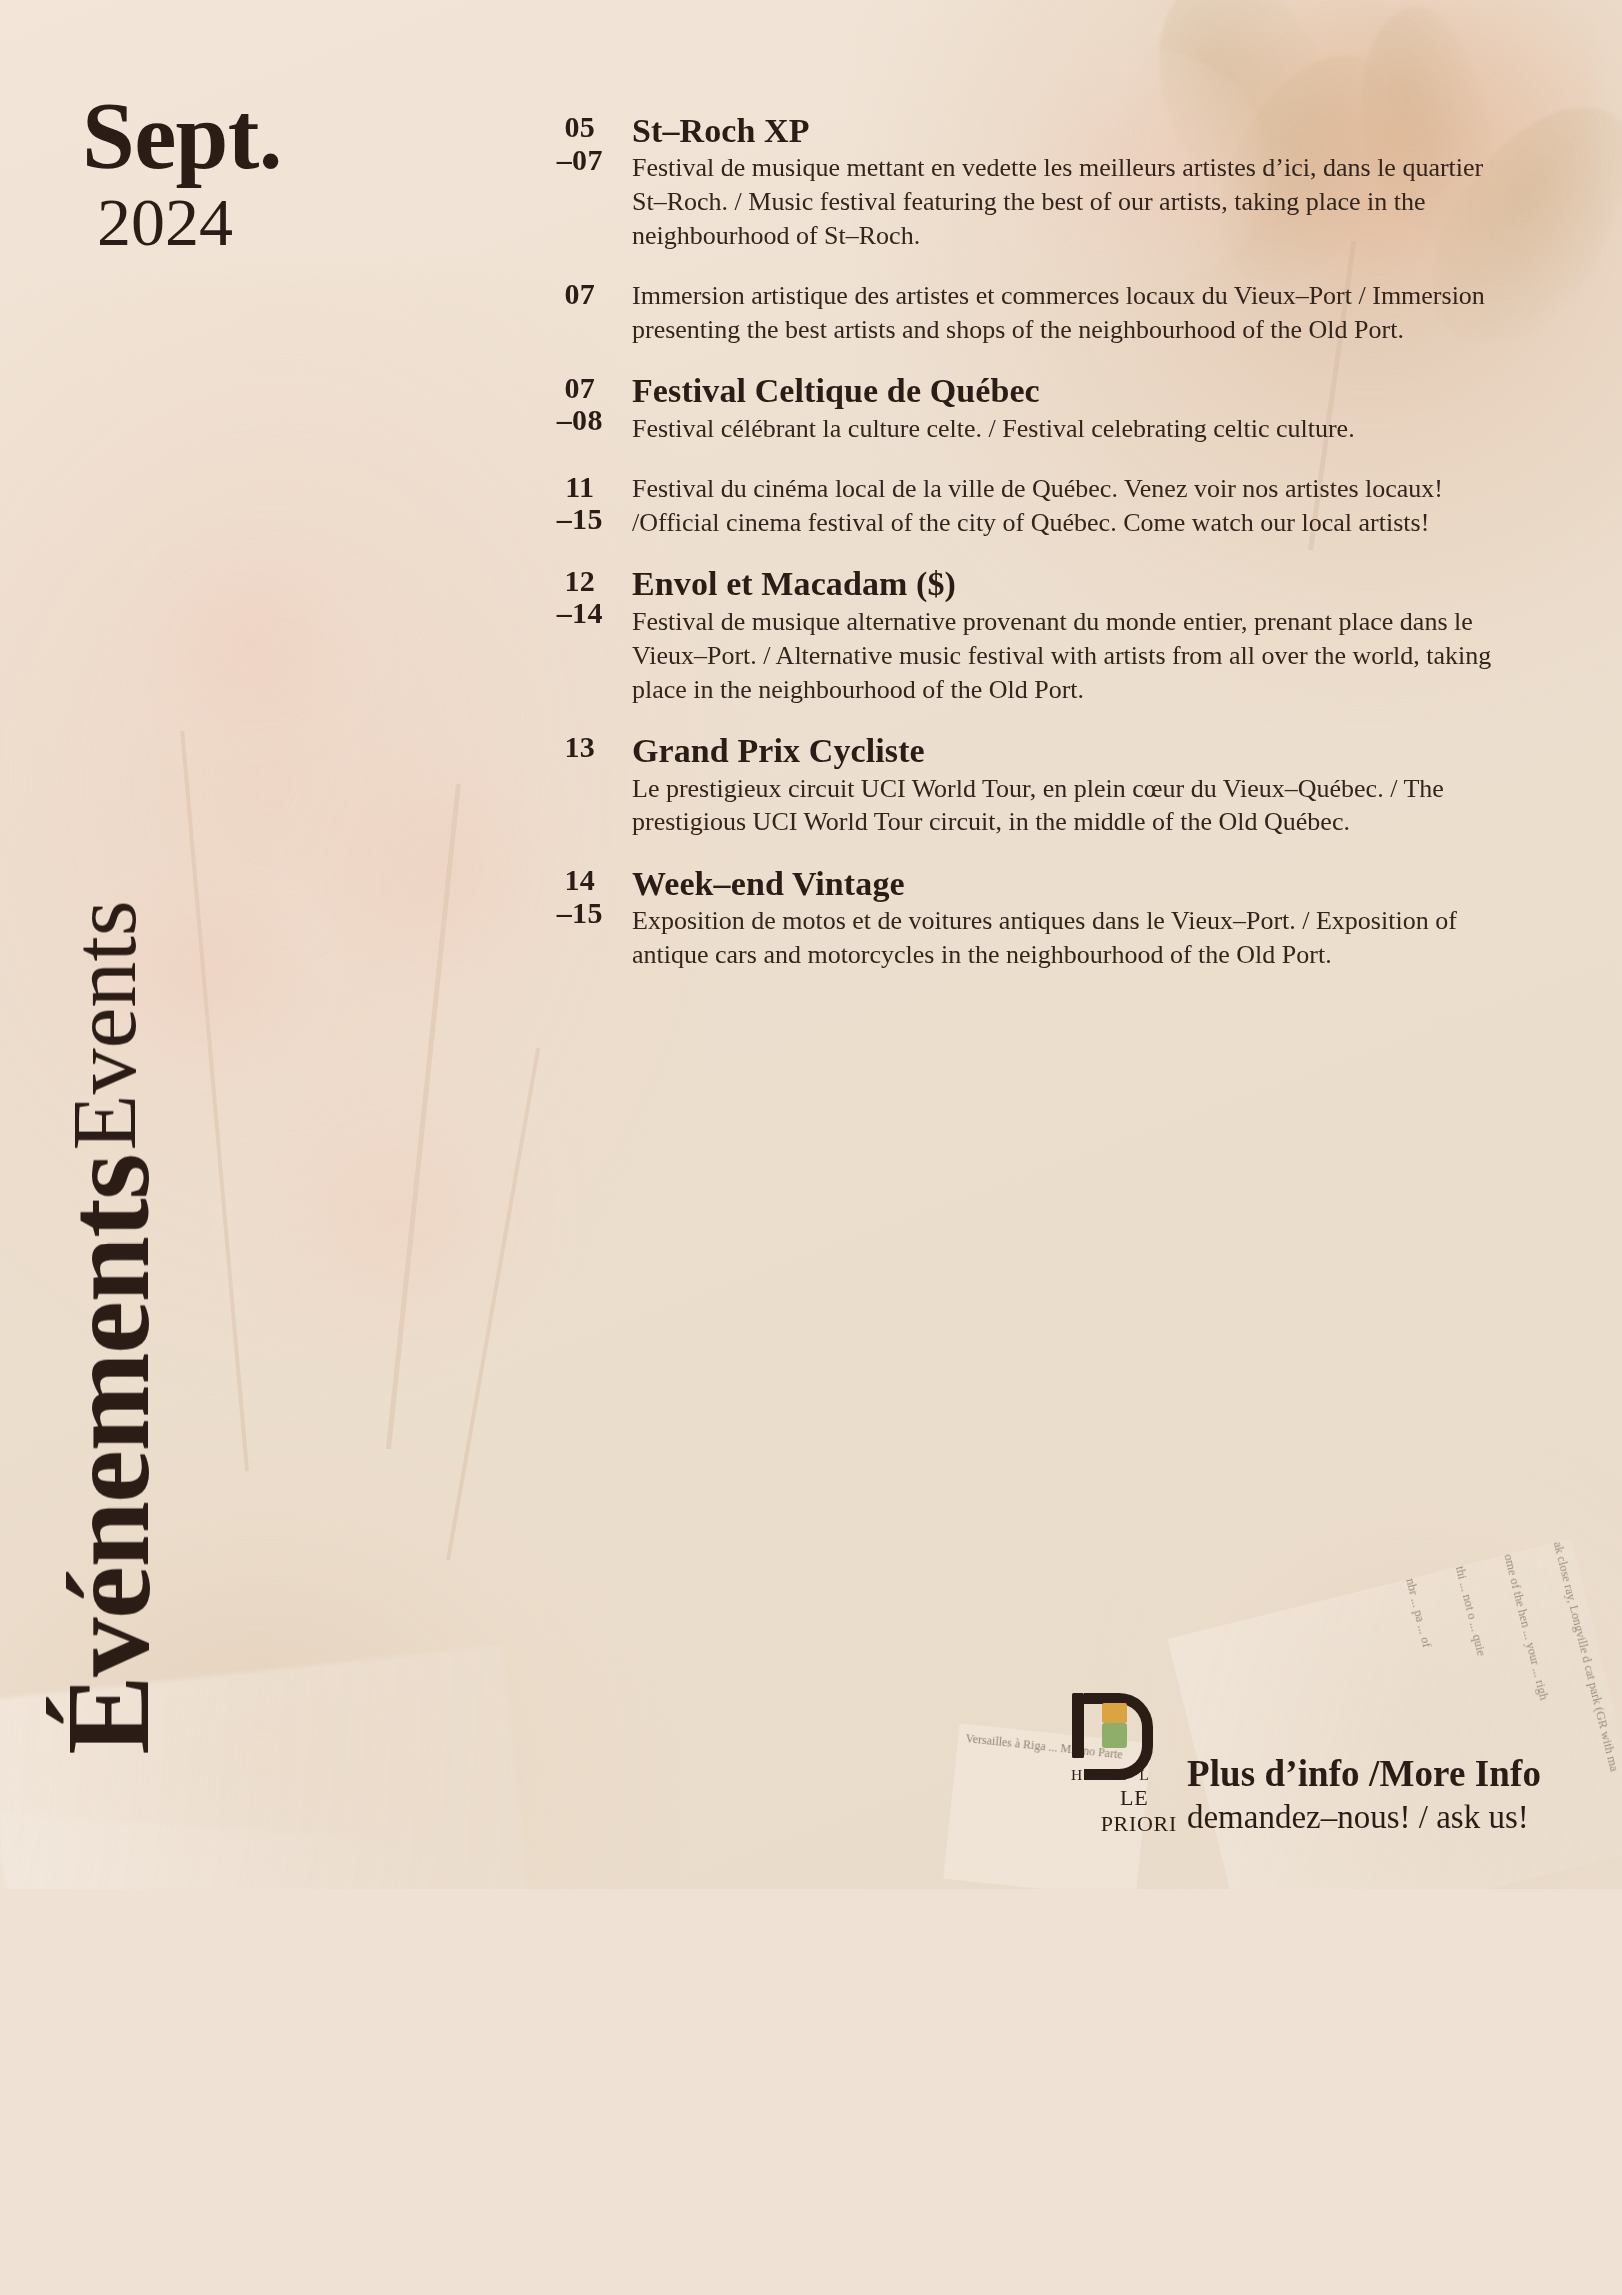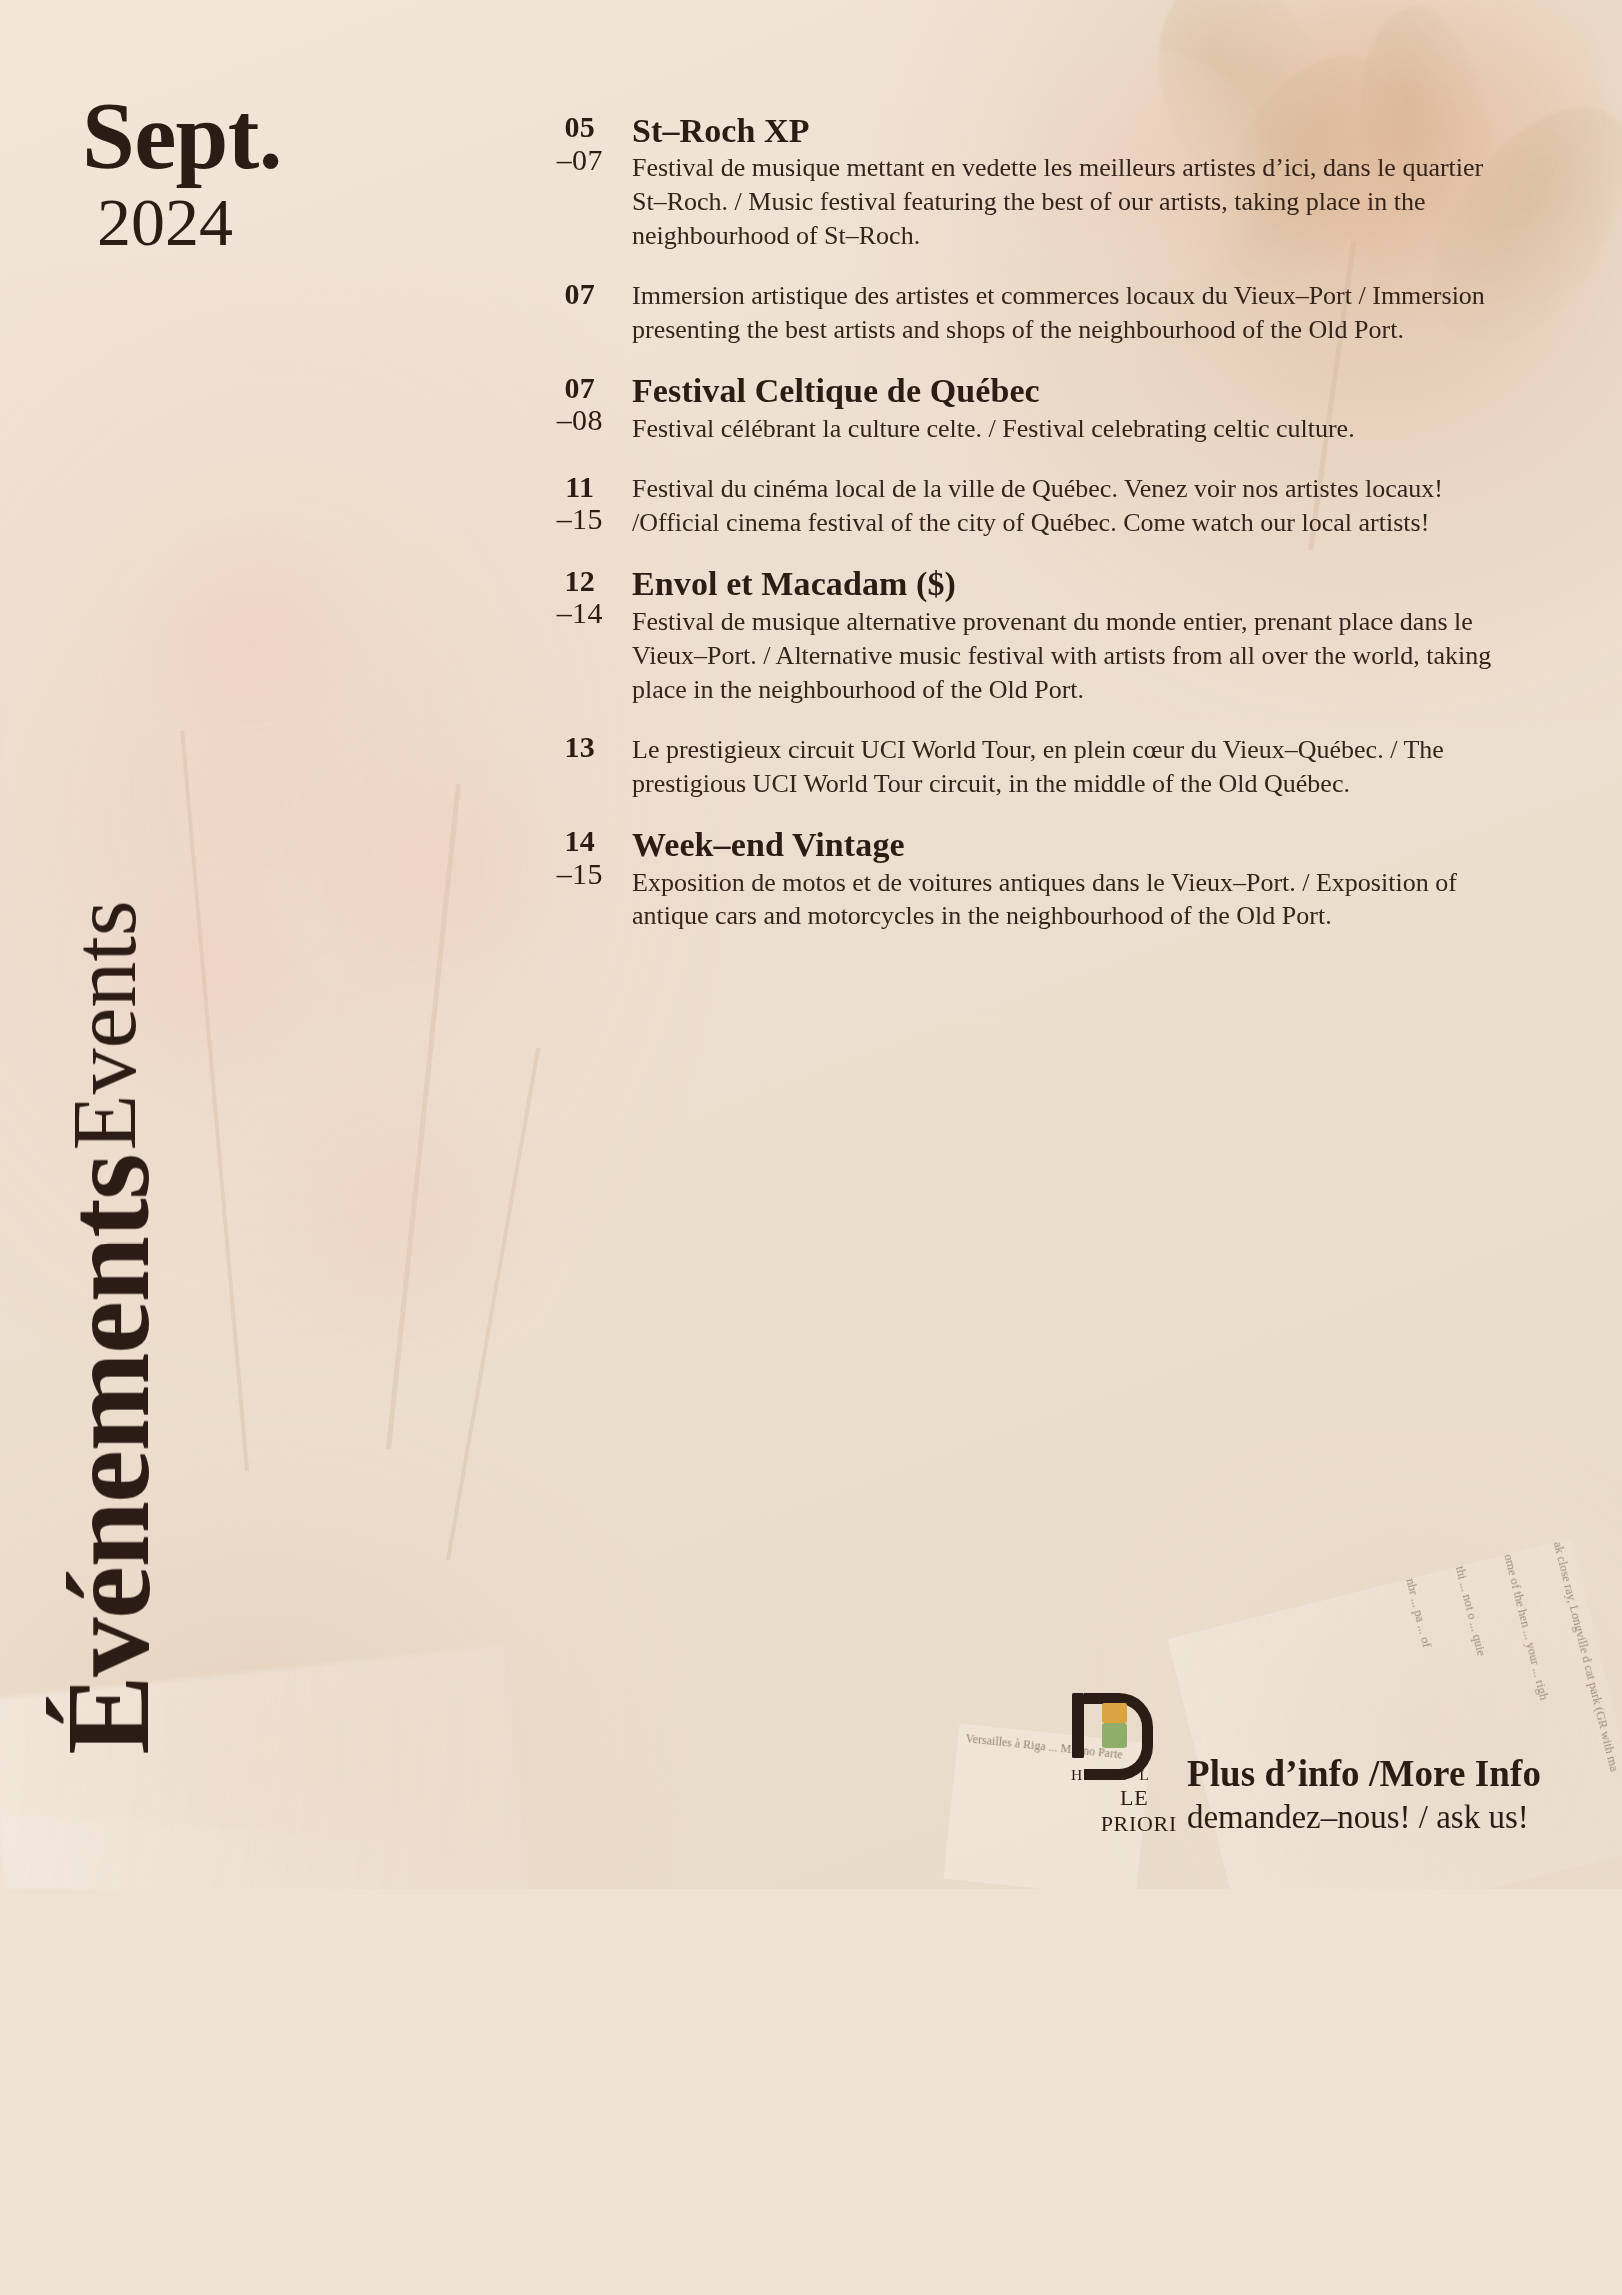--- a/index.html
+++ b/index.html
@@ -167,21 +167,21 @@
     font-size: 30px;
     font-weight: 700;
     line-height: 1.05;
     letter-spacing: 0.4px;
     color: #2b1d16;
     display: block;
     text-align: center;
   }
   .d2 {
     font-size: 30px;
-    font-weight: 400;
+    font-weight: 700;
     line-height: 1.15;
     letter-spacing: 0.4px;
     color: #2b1d16;
     display: block;
     text-align: center;
   }
   .etitle {
     font-size: 34px;
     font-weight: 700;
     line-height: 1.05;
@@ -416,20 +416,21 @@
         <p class="edesc">Festival de musique alternative provenant du monde entier, prenant place dans le Vieux–Port. / Alternative music festival with artists from all over the world, taking place in the neighbourhood of the Old Port.</p>
       </div>
     </div>
 
     <div class="event">
       <div class="dates">
         <span class="d1">13</span>
         <span class="d2"></span>
       </div>
       <div class="body-wrap">
+        <h2 class="etitle">Grand Prix Cycliste</h2>
         <p class="edesc">Le prestigieux circuit UCI World Tour, en plein cœur du Vieux–Québec. / The prestigious UCI World Tour circuit, in the middle of the Old Québec.</p>
       </div>
     </div>
 
     <div class="event">
       <div class="dates">
         <span class="d1">14</span>
         <span class="d2">–15</span>
       </div>
       <div class="body-wrap">

